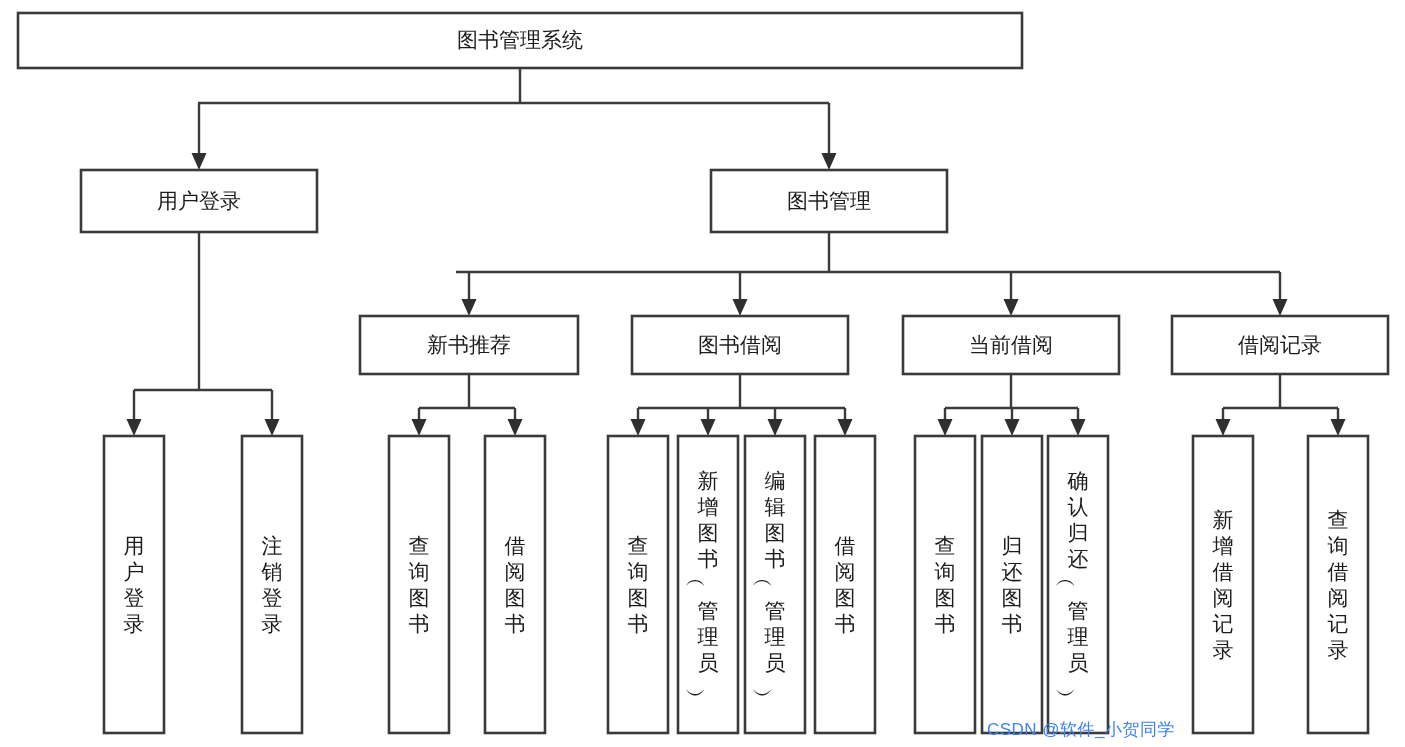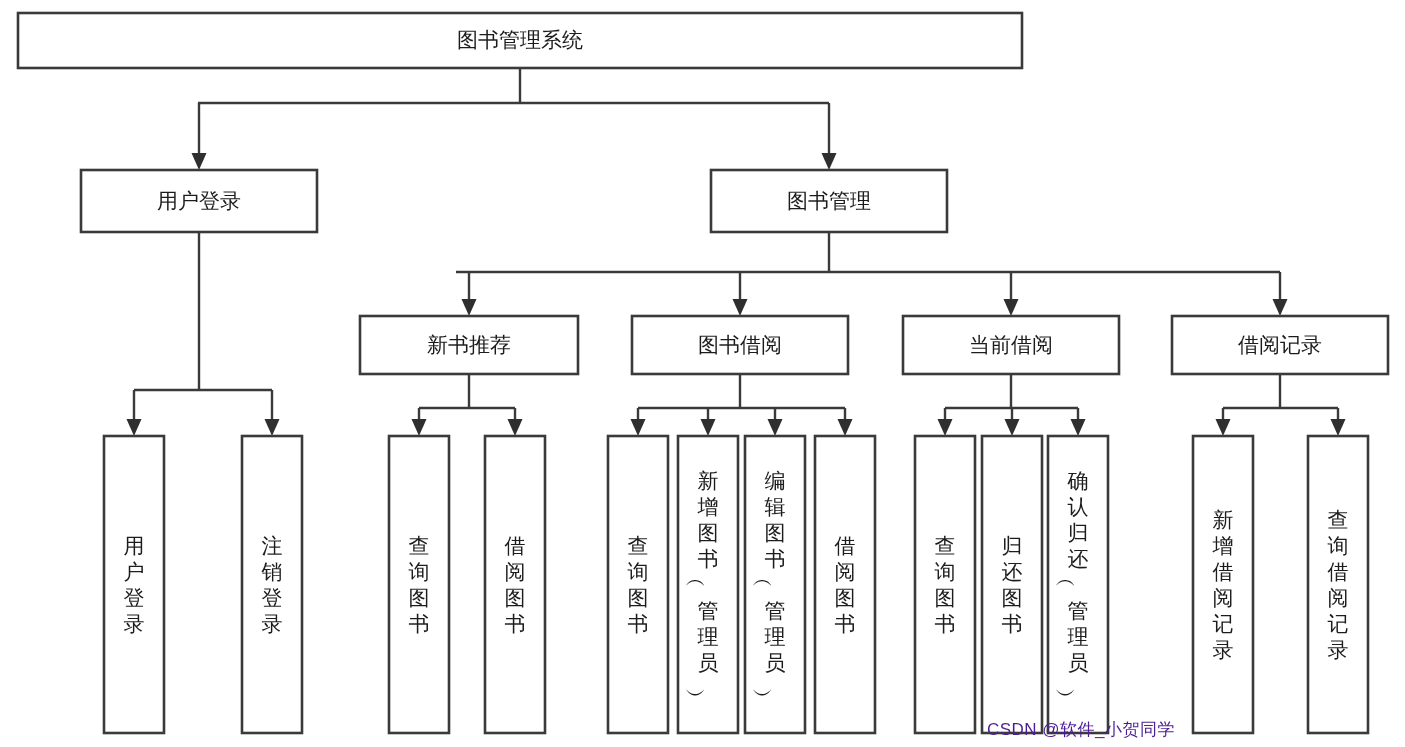--- a/index.html
+++ b/index.html
@@ -53,21 +53,21 @@
     font-size: 21px;
     fill: #1c1c1c;
     text-anchor: middle;
   }
   .watermark-text {
     position: absolute;
     right: 14px;
     bottom: 6px;
     font-family: "Liberation Sans", "DejaVu Sans", sans-serif;
     font-size: 17px;
-    color: #4c1d95;
+    color: #3b82f6;
     white-space: nowrap;
     letter-spacing: 0.5px;
     user-select: none;
   }
 </style>
 </head>
 <body>
 
 <div id="diagram-root">
   <svg class="chart-svg" viewBox="0 0 1405 747">

